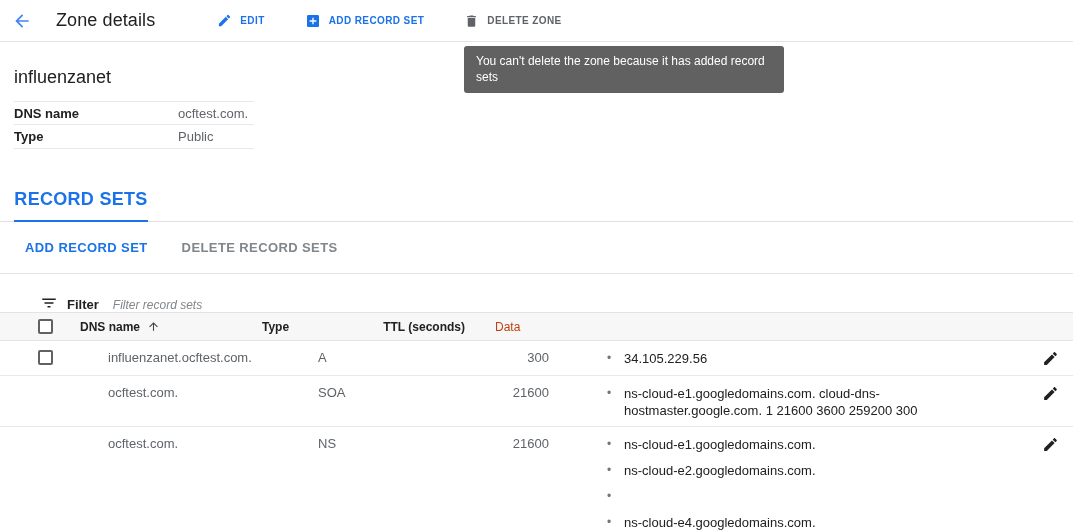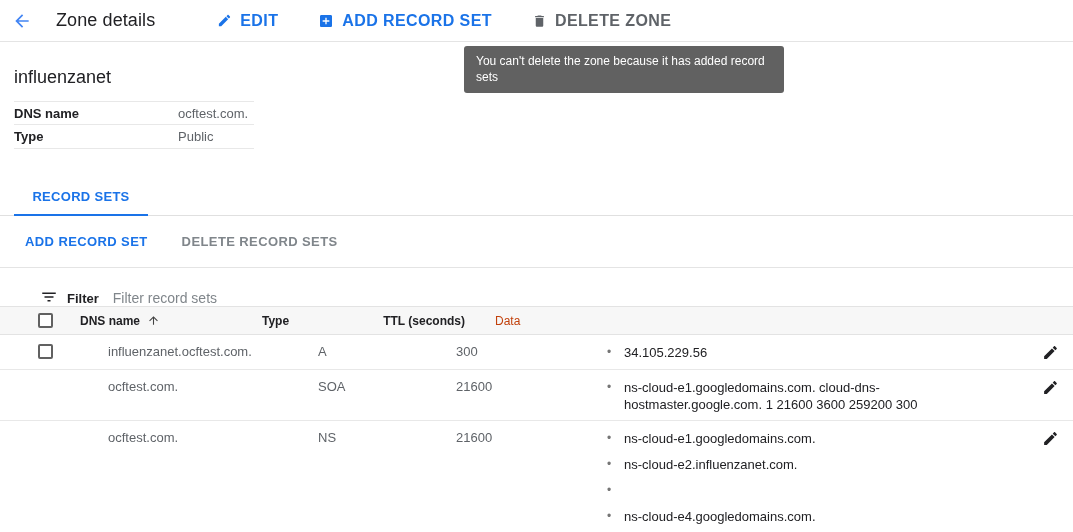--- a/index.html
+++ b/index.html
@@ -5,66 +5,66 @@
   * { margin:0; padding:0; box-sizing:border-box; }
   html,body { width:1073px; height:532px; background:#fff; overflow:hidden;
     font-family:"Liberation Sans", sans-serif; -webkit-font-smoothing:antialiased; }
 
   
   .topbar { display:flex; align-items:center; height:42px; border-bottom:1px solid #e4e4e4; background:#fff; }
   .back-btn { border:none; background:none; cursor:pointer; padding:0; margin-left:12px; display:flex; align-items:center; }
   .page-title { font-size:18px; font-weight:400; color:#212124; margin-left:24px; letter-spacing:.1px; }
   .bar-actions { display:flex; align-items:center; margin-left:62px; gap:40px; }
   .bar-btn { border:none; background:none; cursor:pointer; display:flex; align-items:center; gap:8px;
-    font-family:inherit; font-size:16px; font-weight:700; letter-spacing:.4px; color:#1a73e8; padding:0;text-align:center; }
+    font-family:inherit; font-size:10px; font-weight:700; letter-spacing:.4px; color:#1a73e8; padding:0;text-align:center; }
   .bar-btn.disabled { color:#5f6368; cursor:default; }
 
   
   .tooltip { position:absolute; left:464px; top:46px; width:320px; background:#616161; color:#fff;
     font-size:12px; line-height:16px; padding:7px 12px 8px; border-radius:3px; z-index:5; }
 
   
   .zone-name { font-size:18px; font-weight:400; color:#212124; margin:25px 0 0 14px; }
   .props { width:240px; margin:13px 0 0 14px; }
   .prop-row { display:flex; align-items:center; height:24px; border-bottom:1px solid #e8e8e8; }
   .prop-row:first-child { border-top:1px solid #e8e8e8; }
   .prop-label { width:164px; font-size:13px; font-weight:700; color:#212124; }
   .prop-value { font-size:13px; color:#5f6368; }
 
   
   .tabs { margin-top:31px; border-bottom:1px solid #e0e0e0; display:flex; }
-  .tab { margin-left:14px; width:134px; text-align:center; padding:9px 0 10px; font-size:13px; font-weight:700;
+  .tab { margin-left:14px; width:134px; text-align:center; padding:9px 0 10px; font-size:18px; font-weight:700;
     letter-spacing:.3px; color:#1a73e8; border-bottom:2px solid #1a73e8; margin-bottom:-1px; cursor:pointer; }
 
   
   .rs-toolbar { display:flex; align-items:center; height:52px; padding-left:25px; gap:34px; border-bottom:1px solid #e4e4e4; }
   .rs-btn { border:none; background:none; cursor:pointer; font-family:inherit; font-size:13px; font-weight:700;
     letter-spacing:.4px; color:#1a73e8; padding:0; }
   .rs-btn.disabled { color:#80868b; cursor:default; }
 
   
   .filterbar { display:flex; align-items:flex-end; height:38px; padding-left:40px; }
   .filter-label { font-size:13px; font-weight:700; color:#212124; margin-left:9px; }
   .filter-input { border:none; outline:none; background:transparent; margin-left:14px; flex:1;
-    font-family:inherit; font-size:14px; color:#212124; }
+    font-family:inherit; font-size:12px; color:#212124;font-style:italic; }
   .filter-input::placeholder { color:#80868b; }
 
   
   .trow { display:grid; grid-template-columns:80px 182px 110px 93px 1fr 52px; }
   .thead { background:#f7f7f7; border-top:1px solid #e3e3e3; border-bottom:1px solid #e3e3e3;
     height:29px; align-items:center; }
   .th { font-size:12px; font-weight:700; color:#212124; }
   .th.data-h { font-weight:400; color:#c2410c; padding-left:30px; }
   .th.ttl-h { text-align:right; }
   .cell-check { padding-left:38px; display:flex; align-items:flex-start; }
   .thead .cell-check { align-items:center; }
   .checkbox { width:15px; height:15px; border:2px solid #616161; border-radius:2px; background:#fff; display:inline-block; cursor:pointer; }
   .tbody-row { border-bottom:1px solid #e8e8e8; padding:9px 0 7px;gap:28px; }
   .tbody-row .cell { font-size:13px; color:#5f6368; line-height:16px; }
-  .cell-ttl { text-align:left; }
+  .cell-ttl { text-align:right; }
   .cell-data { padding-left:30px; }
   .cell-data ul { list-style:none; }
   .cell-data li { display:flex; line-height:17px; color:#212124; }
   .cell-data li + li { margin-top:9px; }
   .bullet { color:#757575; width:17px; flex:none; font-size:12px; }
   .cell-edit { display:flex; justify-content:flex-end; padding-right:14px; }
   .edit-btn { border:none; background:none; cursor:pointer; padding:0; height:18px; }
   .dnsname-wrap { display:flex; align-items:center; gap:7px; }
 </style>
 </head>
@@ -194,21 +194,21 @@
         <div class="cell cell-type">NS</div>
         <div class="cell cell-ttl">21600</div>
         <div class="cell cell-data">
           <ul>
             <li>
               <span class="bullet">•</span>
               <span>ns-cloud-e1.googledomains.com.</span>
             </li>
             <li>
               <span class="bullet">•</span>
-              <span>ns-cloud-e2.influenzanet.com.</span>
+              <span>ns-cloud-e2.googledomains.com.</span>
             </li>
             <li>
               <span class="bullet">•</span>
             </li>
             <li>
               <span class="bullet">•</span>
               <span>ns-cloud-e4.googledomains.com.</span>
             </li>
           </ul>
         </div>

